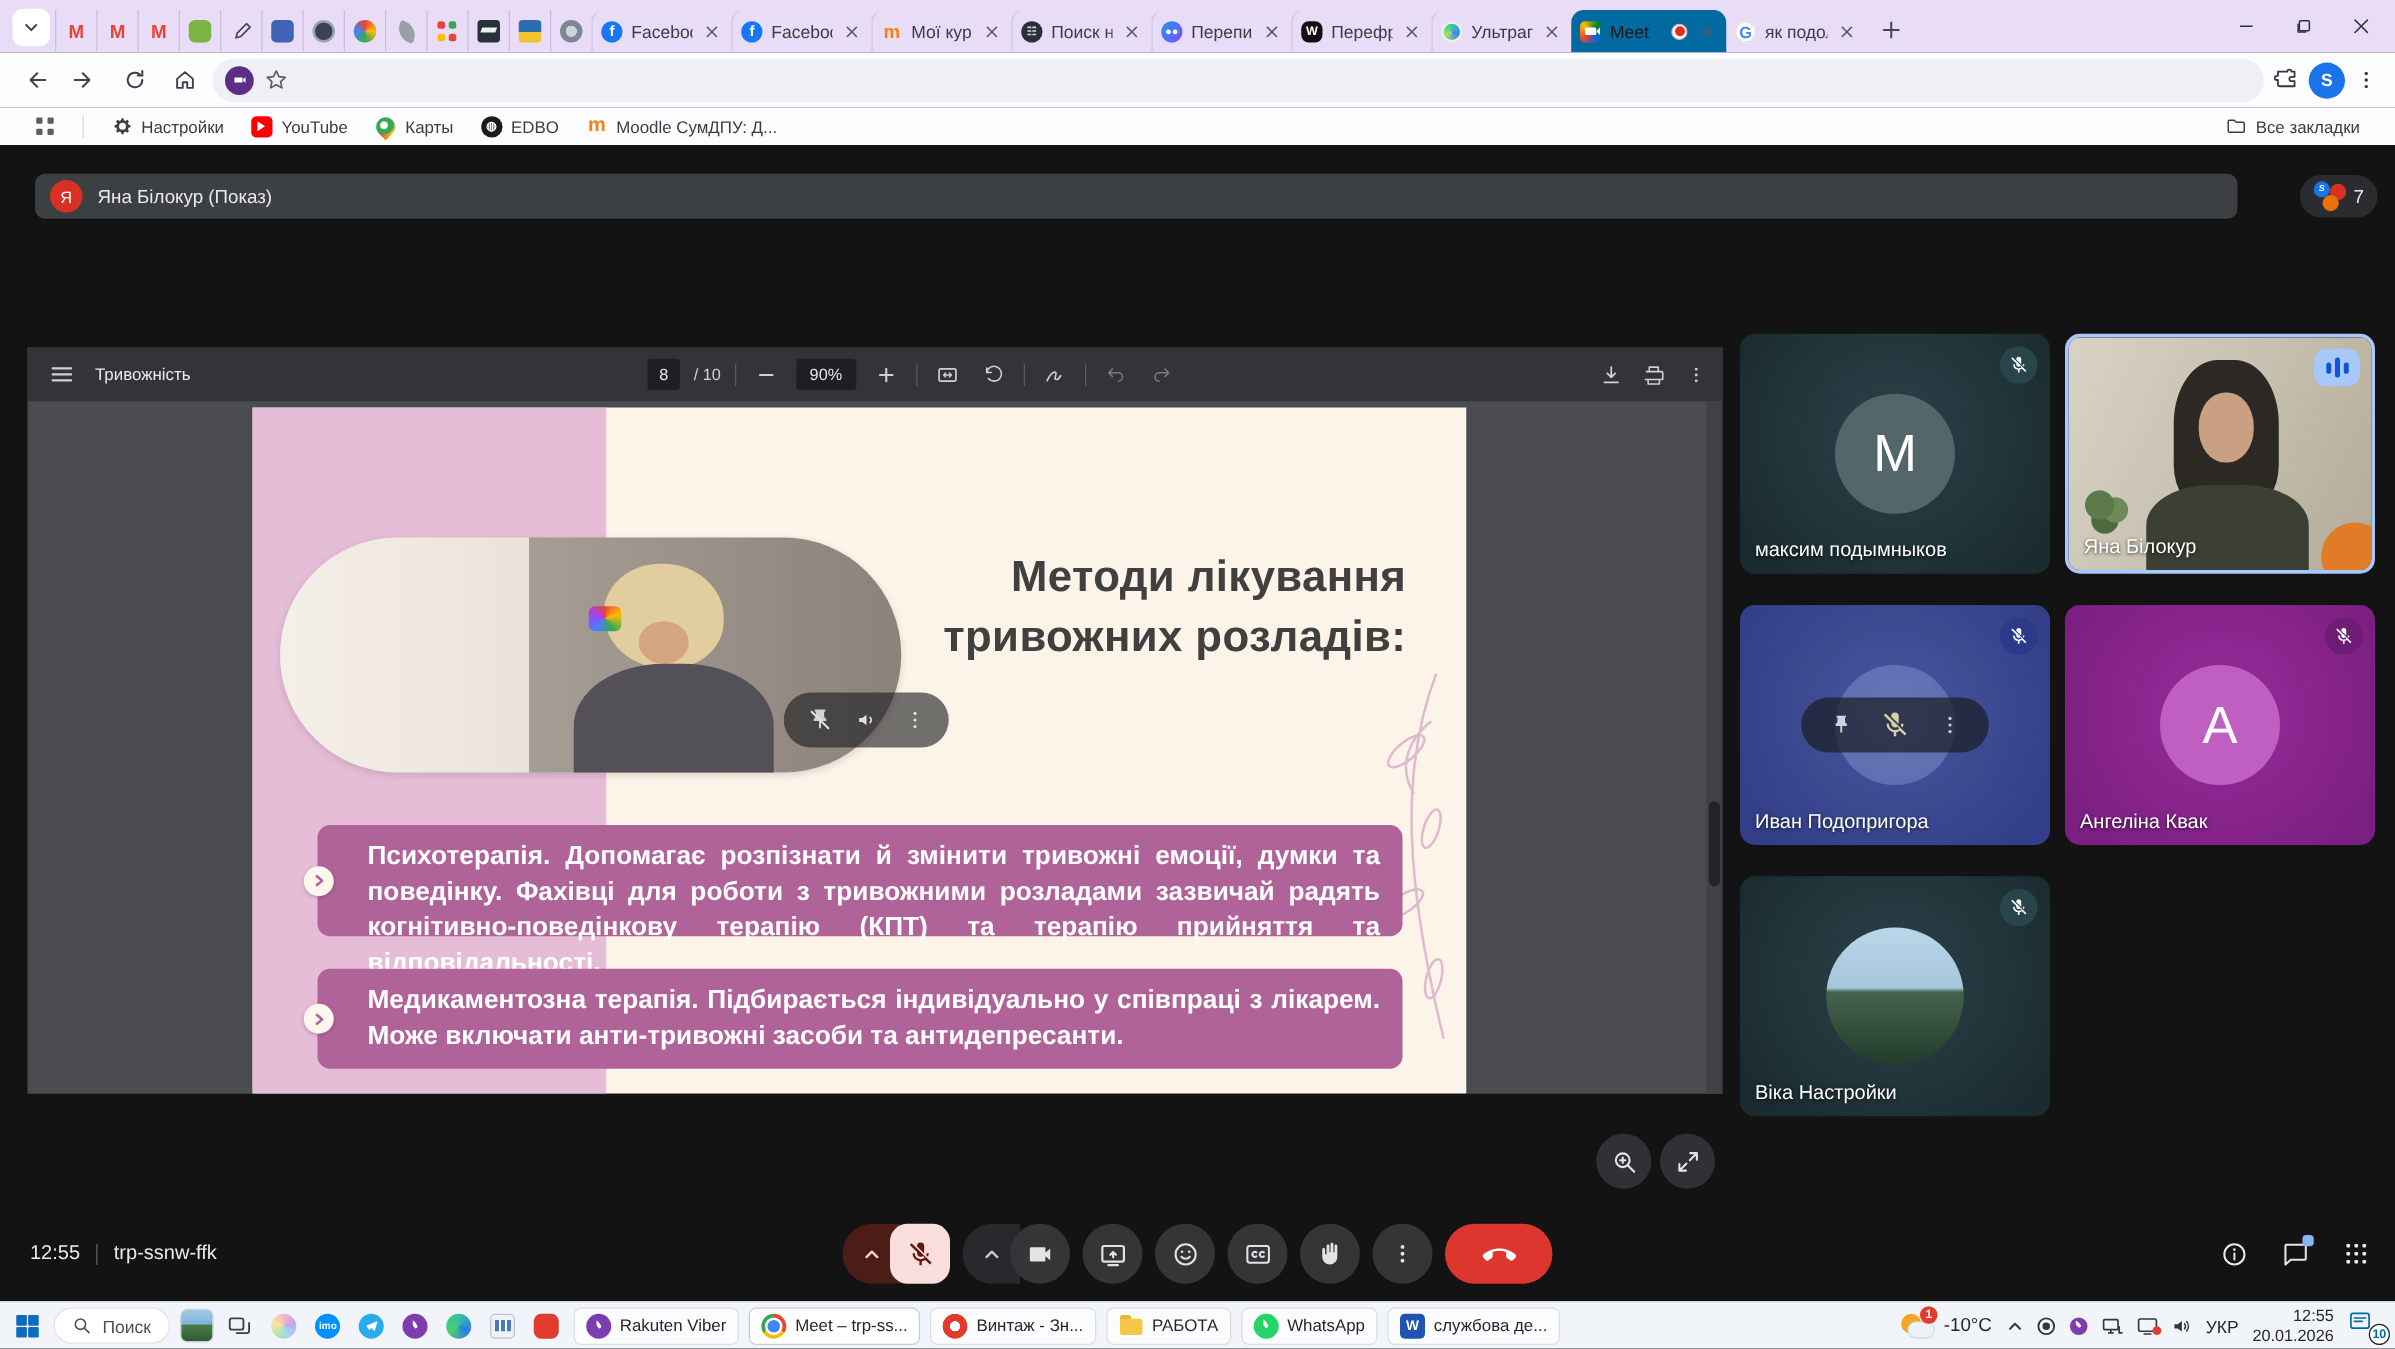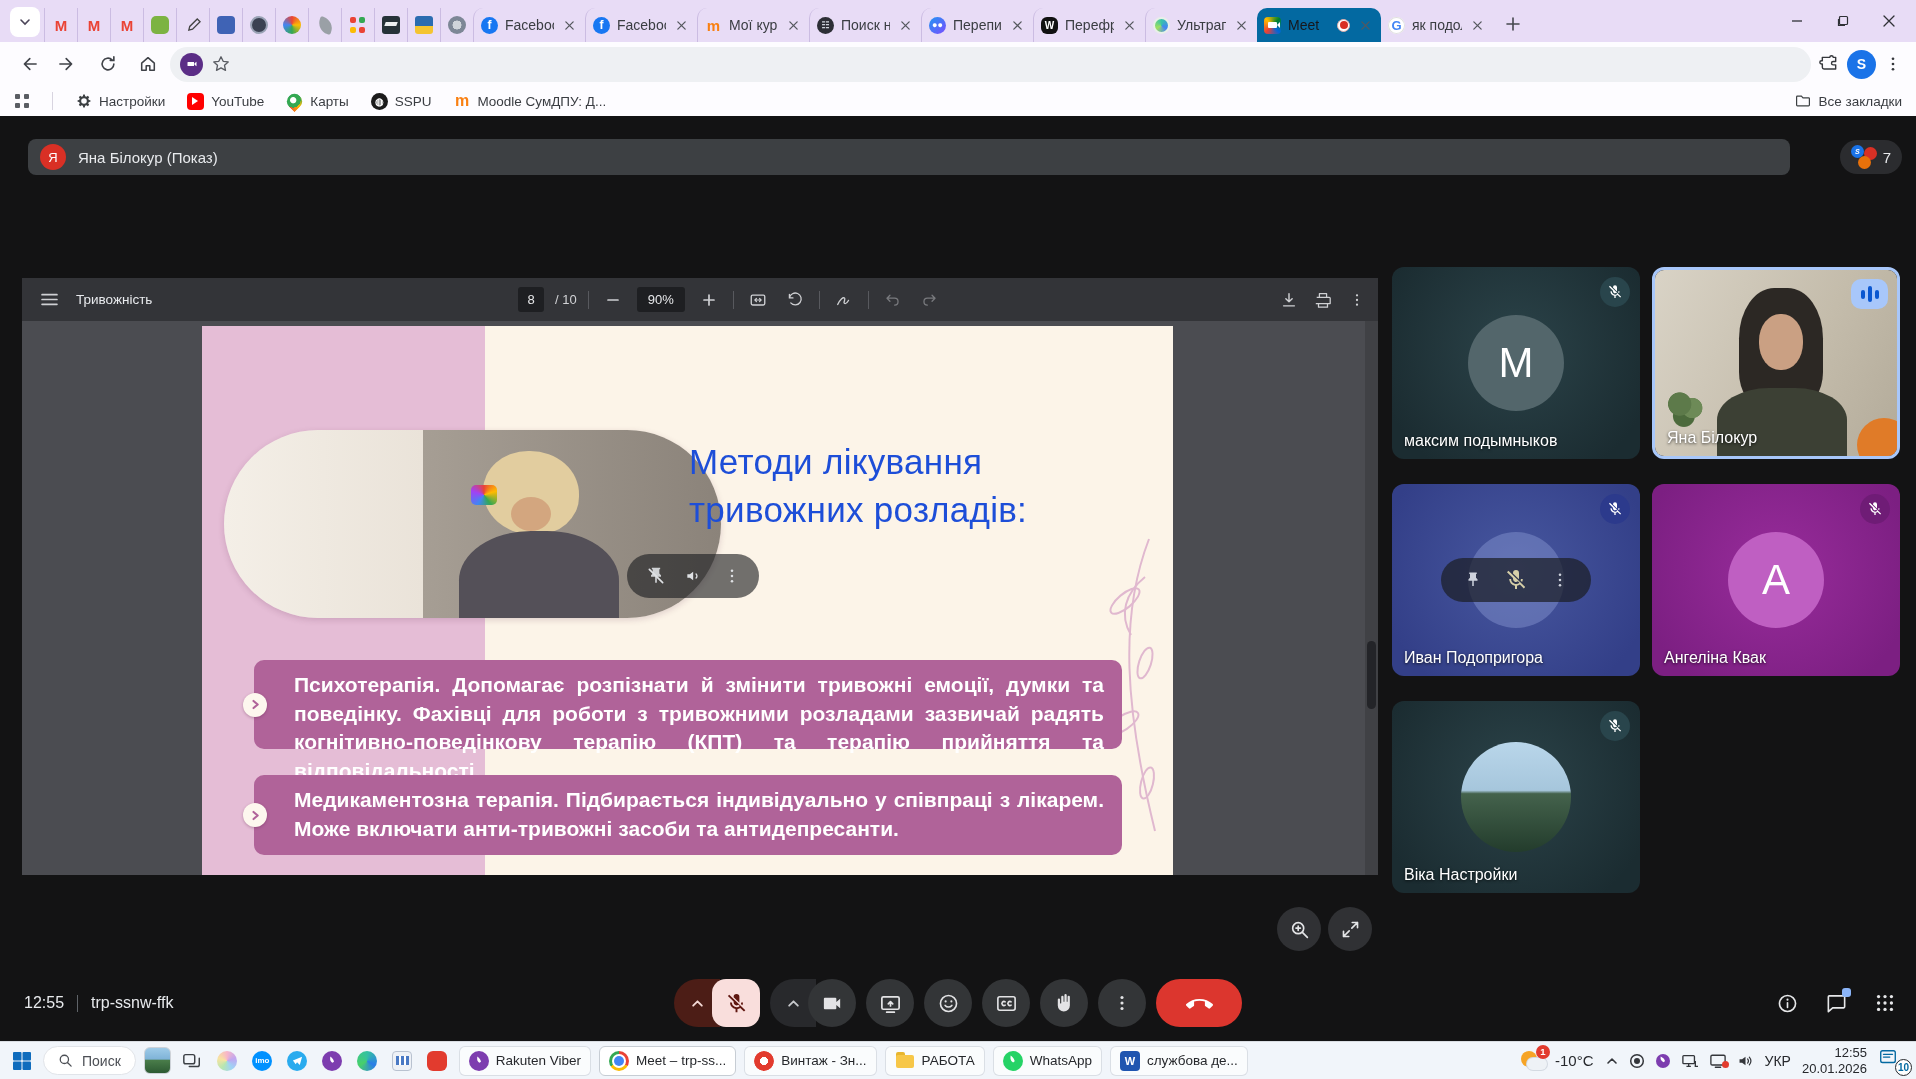--- a/index.html
+++ b/index.html
@@ -53,21 +53,21 @@
 .navbtn{width:36px;height:36px;border-radius:50%;display:flex;align-items:center;justify-content:center;color:#3f4248}
 .omnibox{flex:1;height:35px;border-radius:18px;background:#eef0f3;display:flex;align-items:center;padding:0 10px;gap:9px}
 .urlcam{width:23px;height:23px;border-radius:50%;background:#5b2d86;display:flex;align-items:center;justify-content:center;color:#fff}
 .urltext{flex:1;font-size:16px;color:#1f2125}
 .star{color:#5a5d63}
 .ext{color:#35373c;margin:0 4px}
 .profile{width:29px;height:29px;border-radius:50%;background:#1a73e8;color:#fff;display:flex;align-items:center;justify-content:center;font-size:14px;font-weight:bold}
 .menu3{color:#35373c;margin:0 4px}
 
 
-.bookbar{position:absolute;left:0;top:86px;width:1916px;height:30px;background:#fdfcff;display:flex;align-items:center;padding:0 14px;gap:22px;font-size:13.5px;color:#3a3d42}
+.bookbar{position:absolute;left:0;top:86px;width:1916px;height:30px;background:#fdfcff;display:flex;align-items:center;padding:0 28px;gap:22px;font-size:13.5px;color:#3a3d42}
 .bk{display:flex;align-items:center;gap:7px}
 .bk-ic{width:17px;height:17px;border-radius:4px;display:flex;align-items:center;justify-content:center;flex:none}
 .bk-yt{background:#ff0000;position:relative}
 .bk-yt i{width:0;height:0;border:4px solid transparent;border-left:6px solid #fff;margin-left:3px}
 .bk-map{background:radial-gradient(circle at 50% 38%,#fff 3px,#34a853 4px 60%,transparent 61%),conic-gradient(#4285f4,#34a853,#fbbc04,#ea4335,#4285f4);border-radius:50% 50% 50% 0;transform:rotate(-45deg) scale(.9)}
 .bk-edbo{background:#1b1b1b;border-radius:50%;color:#fff;font-size:10px;font-weight:bold}
 .bk-moodle{color:#f98012;font-weight:bold;font-size:16px}
 .bkdiv{width:1px;height:18px;background:#d8d4e0}
 .bookright{margin-left:auto;display:flex;align-items:center;gap:8px;color:#3a3d42}
 
@@ -102,21 +102,21 @@
 .slide{position:absolute;left:180px;top:5px;width:971px;height:549px;background:#fcf4e8;overflow:hidden}
 .pinkband{position:absolute;left:0;top:0;width:283px;height:100%;background:#e5bdd6}
 .capsule{position:absolute;left:22px;top:104px;width:497px;height:188px;border-radius:94px;overflow:hidden;background:linear-gradient(90deg,#f4efe7 0%,#eae3d9 40%,#a69e94 40%,#8b837a 100%);box-shadow:0 2px 6px rgba(90,40,70,.18)}
 .ph-person{position:absolute;left:46%;top:8%;width:40%;height:100%}
 .ph-hair{position:absolute;left:30px;top:6px;width:96px;height:84px;background:#e2cd9f;border-radius:48% 52% 46% 54%}
 .ph-face{position:absolute;left:58px;top:52px;width:40px;height:34px;background:#d3a67f;border-radius:50%}
 .ph-body{position:absolute;left:6px;top:86px;width:160px;height:110px;background:#545058;border-radius:45% 45% 0 0}
 .ph-shirt{position:absolute;left:70px;top:92px;width:30px;height:44px;background:#eceae6;border-radius:0 0 40% 40%}
 .ph-toy{position:absolute;left:18px;top:40px;width:26px;height:20px;border-radius:5px;background:conic-gradient(#e94235,#ffba00,#34a853,#4285f4,#a142f4,#e94235)}
 .mediapill{position:absolute;left:425px;top:228px;width:132px;height:44px;border-radius:22px;background:rgba(28,29,32,.62);display:flex;align-items:center;justify-content:space-evenly;color:#dfe1e4}
-.slide-title{position:absolute;right:48px;top:112px;width:436px;text-align:left;color:#1d4ed8;font-weight:normal;font-size:35px;line-height:48px;letter-spacing:.3px}
+.slide-title{position:absolute;right:48px;top:112px;width:436px;text-align:right;color:#404040;font-weight:bold;font-size:35px;line-height:48px;letter-spacing:.3px}
 .sbox{position:absolute;left:52px;width:868px;background:#b06399;border-radius:10px;color:#fff;font-weight:bold;font-size:21px;line-height:1.36;text-align:justify;padding:11px 18px 11px 40px}
 .sbox1{top:334px;height:89px}
 .sbox2{top:449px;height:80px}
 .sbullet{position:absolute;left:-11px;top:50%;transform:translateY(-50%);width:24px;height:24px;border-radius:50%;background:#fdf7ee;display:flex;align-items:center;justify-content:center;box-shadow:0 1px 3px rgba(80,20,60,.3)}
 .leaves{position:absolute;right:6px;top:205px;opacity:.85}
 
 
 .tile{position:absolute;width:248px;height:192px;border-radius:12px;overflow:hidden;display:flex;align-items:center;justify-content:center}
 .tile-name{position:absolute;left:12px;bottom:9px;color:#fff;font-size:16px;text-shadow:0 1px 3px rgba(0,0,0,.75);z-index:3}
 .badge{position:absolute;top:10px;right:10px;width:30px;height:30px;border-radius:50%;display:flex;align-items:center;justify-content:center;color:#fff;z-index:3}
@@ -441,21 +441,21 @@
         <i></i>
       </span>
     <span>YouTube</span>
   </div>
   <div class="bk">
     <span class="bk-ic bk-map"></span>
     <span>Карты</span>
   </div>
   <div class="bk">
     <span class="bk-ic bk-edbo">◍</span>
-    <span>SSPU</span>
+    <span>EDBO</span>
   </div>
   <div class="bk">
     <span class="bk-ic bk-moodle">m</span>
     <span>Moodle СумДПУ: Д...</span>
   </div>
   <div class="bookright">
     <span>
         <svg width="16" height="16" viewBox="0 0 20 20">
           <path d="M2 5a1 1 0 0 1 1-1h5l2 2h7a1 1 0 0 1 1 1v8a1 1 0 0 1-1 1H3a1 1 0 0 1-1-1V5z" fill="none" stroke="#3c4043" stroke-width="1.5"></path>
         </svg>

